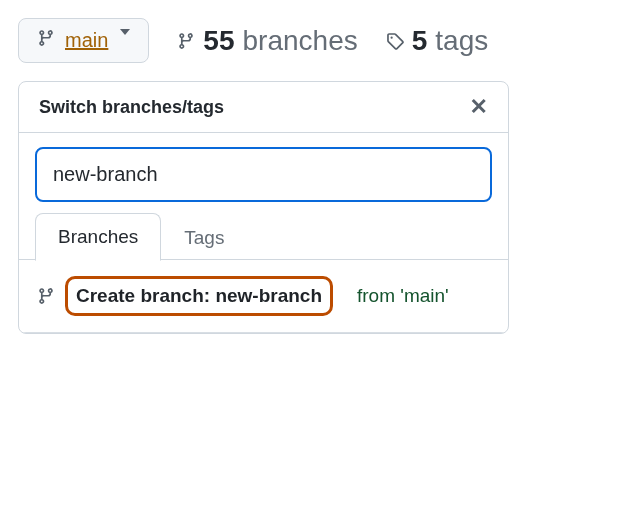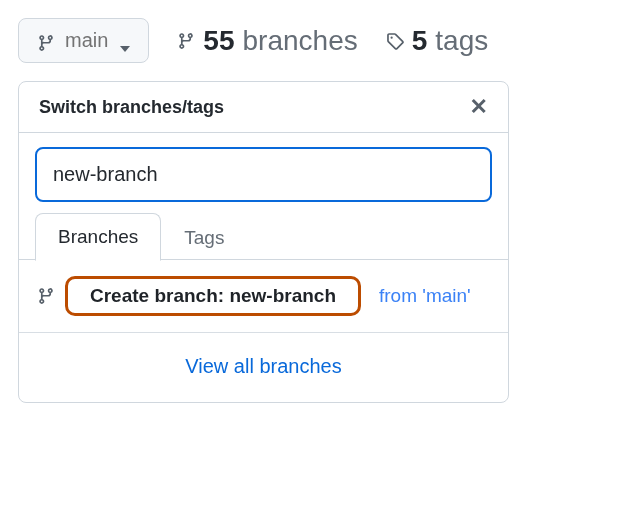--- a/index.html
+++ b/index.html
@@ -14,30 +14,31 @@
     -webkit-font-smoothing: antialiased;
   }
   .toprow {
     display: flex;
     align-items: center;
     gap: 28px;
     margin-bottom: 18px;
   }
   .branch-btn {
     display: inline-flex;
-    align-items: flex-end;
+    align-items: flex-start;
     gap: 10px;
     background: #f6f8fa;
     border: 1px solid #d0d7de;
     border-radius: 8px;
     padding: 10px 18px;
     font-size: 20px;
     font-weight: 500;
-    color: #737373;
+    color: #a16207;
     cursor: pointer;
+    text-decoration: underline;
   }
   .branch-btn .caret {
     width: 0; height: 0;
     border-left: 5px solid transparent;
     border-right: 5px solid transparent;
     border-top: 6px solid #57606a;
     margin-left: 2px;
   }
   .stat {
     display: inline-flex;
@@ -117,25 +118,25 @@
     border-bottom: 1px solid #d8dee4;
     cursor: pointer;
   }
   .create-wrap {
     display: inline-flex;
     align-items: center;
   }
   .highlight {
     border: 3px solid #bc4c00;
     border-radius: 10px;
-    padding: 6px 22px;
+    padding: 6px 8px;
     font-weight: 700;
     color: #1f2328;
   }
-  .from-txt { color: #3b82f6; margin-left: 8px; }
+  .from-txt { color: #14532d; margin-left: 14px; }
   .viewall {
     text-align: center;
     padding: 22px 0 24px;
     font-size: 20px;
     color: #0969da;
     cursor: pointer;
   }
   svg.gicon { fill: #57606a; }
 </style>
 </head>
@@ -186,14 +187,13 @@
   <div class="create-row">
     <svg class="gicon" width="18" height="18" viewBox="0 0 16 16">
         <path d="M9.5 3.25a2.25 2.25 0 1 1 3 2.122V6A2.5 2.5 0 0 1 10 8.5H6a1 1 0 0 0-1 1v1.128a2.251 2.251 0 1 1-1.5 0V5.372a2.25 2.25 0 1 1 1.5 0v1.836A2.493 2.493 0 0 1 6 7h4a1 1 0 0 0 1-1v-.628A2.25 2.25 0 0 1 9.5 3.25ZM4.25 2.5a.75.75 0 1 0 0 1.5.75.75 0 0 0 0-1.5ZM11.75 2.5a.75.75 0 1 0 0 1.5.75.75 0 0 0 0-1.5ZM4.25 12a.75.75 0 1 0 0 1.5.75.75 0 0 0 0-1.5Z"></path>
       </svg>
     <span class="create-wrap">
       <span class="highlight"><span>Create branch: </span><span>new-branch</span></span>
     </span>
     <span class="from-txt"> from 'main'</span>
   </div>
 
-  <div class="viewall">View all branches</div>
 </div>
 
 </body></html>

